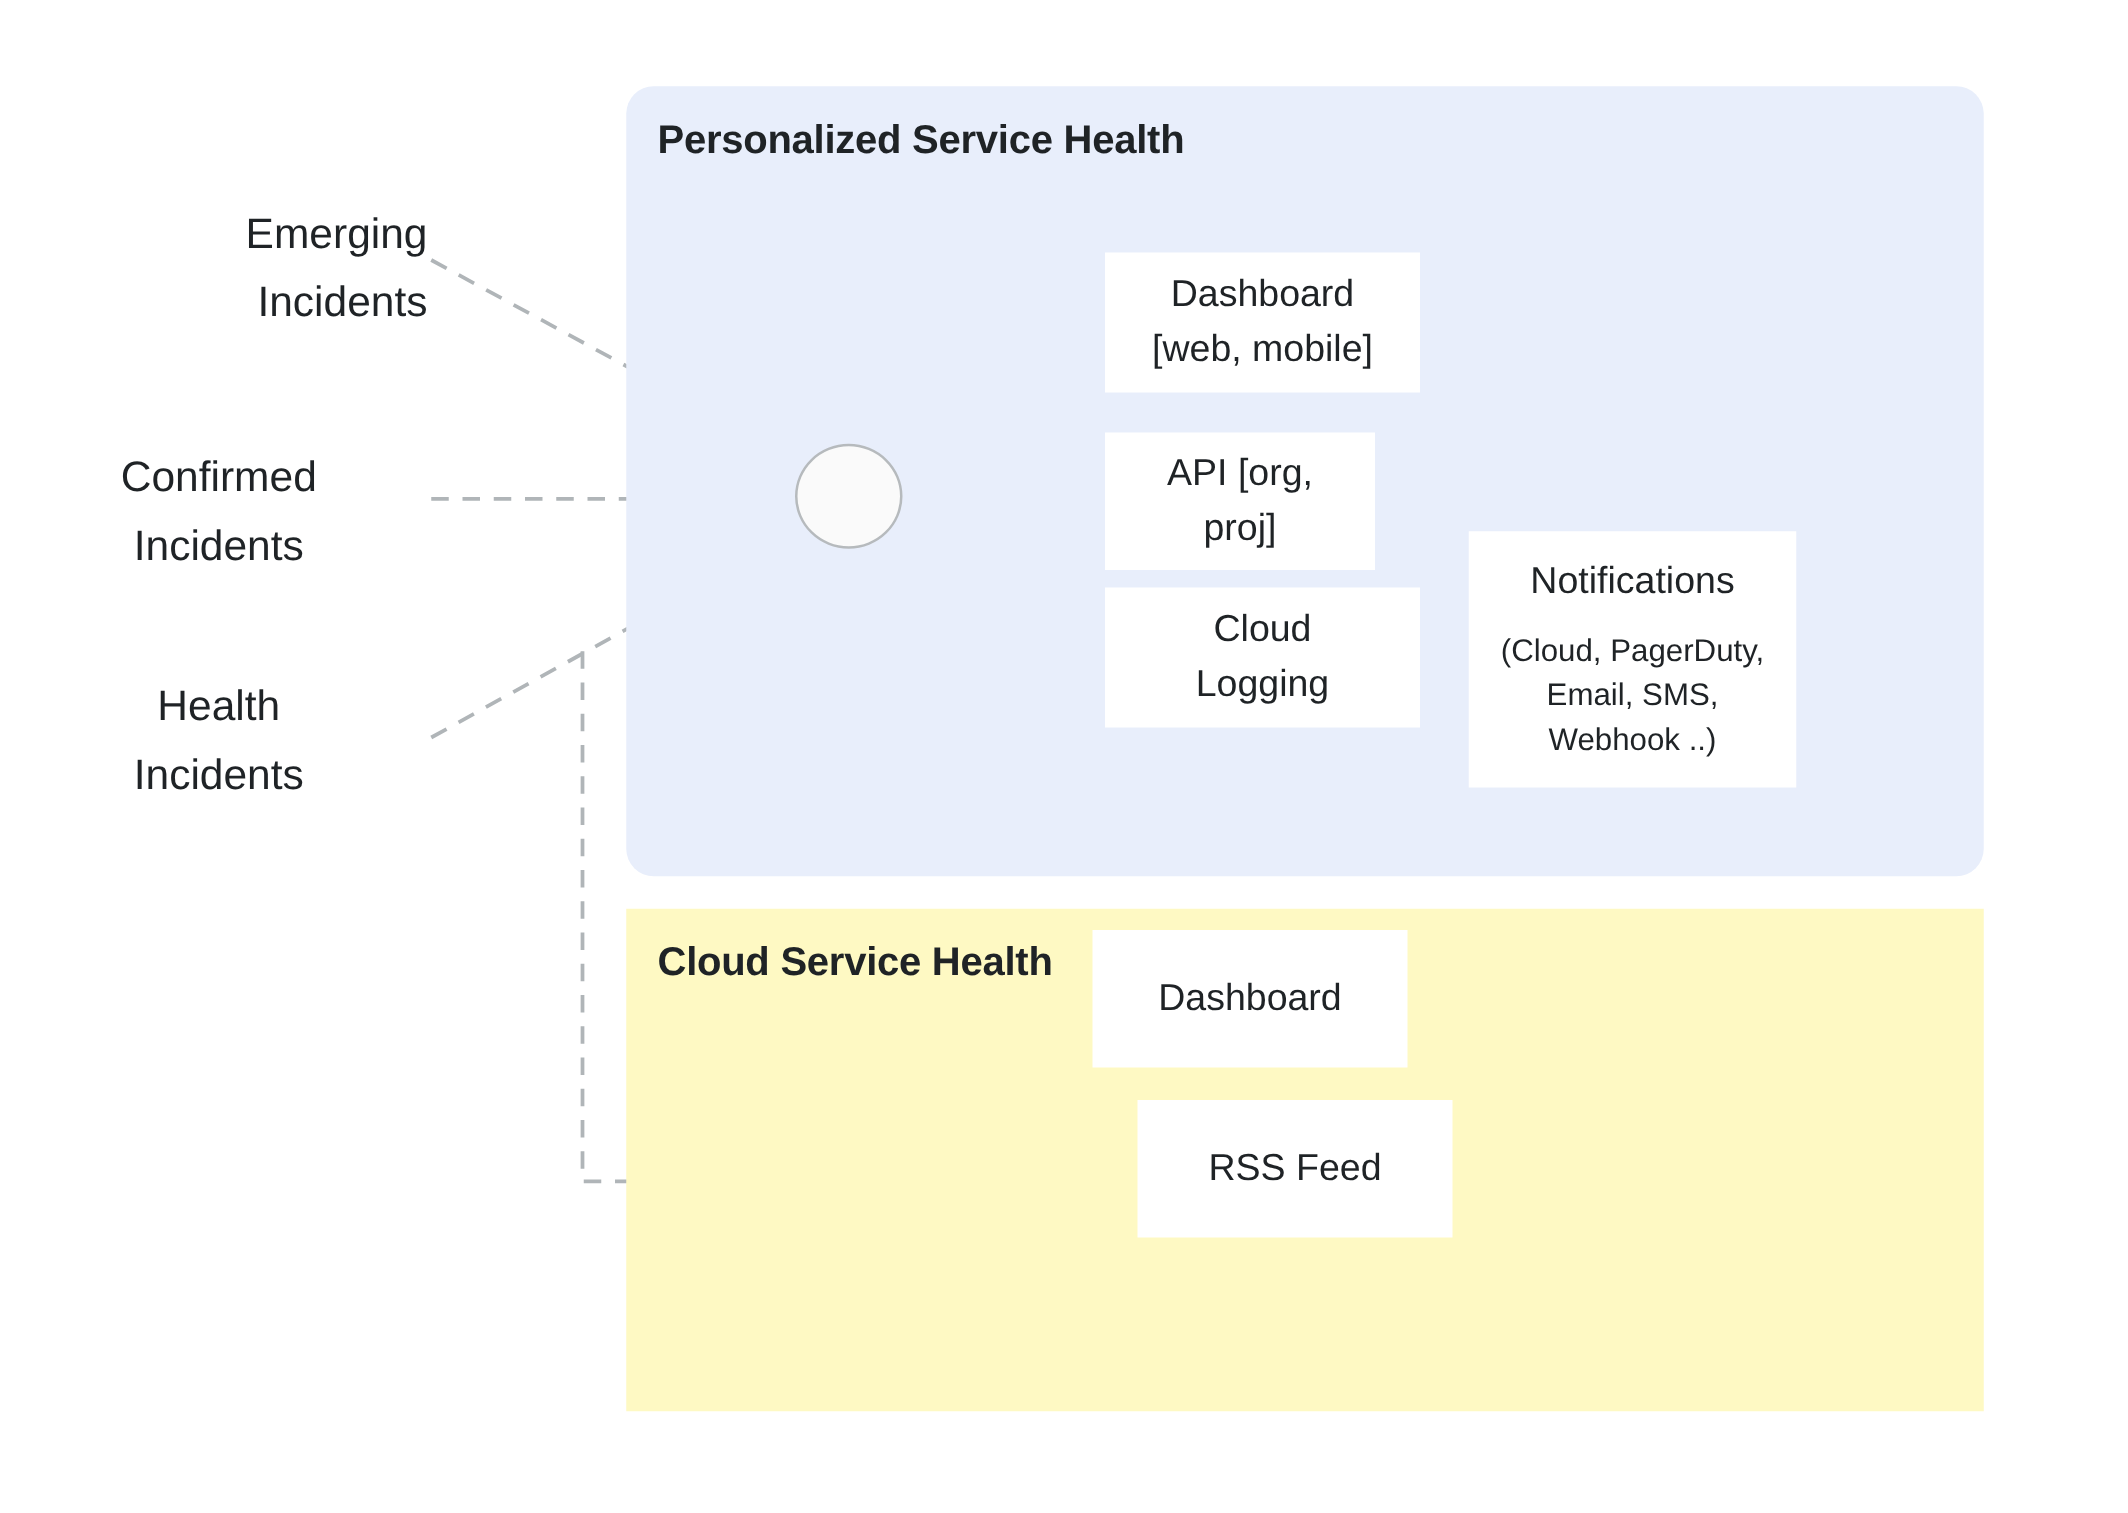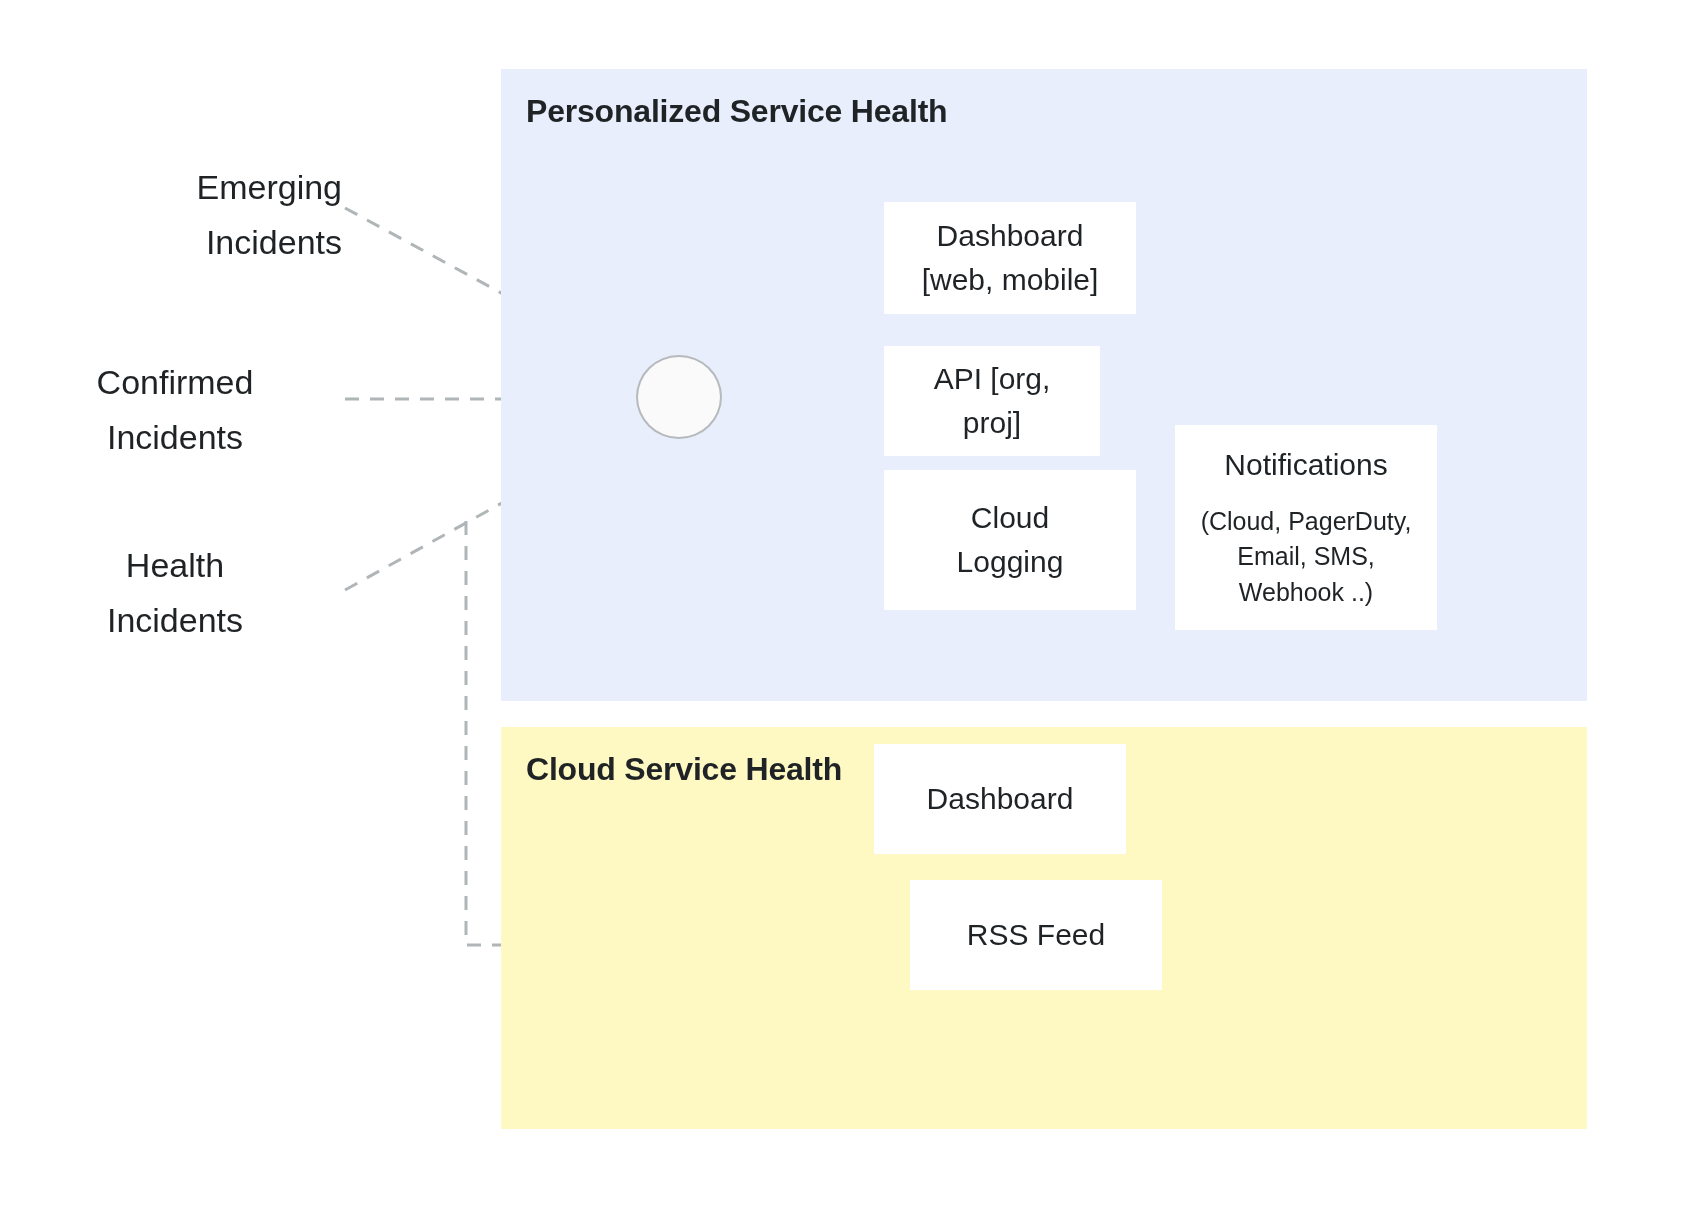--- a/index.html
+++ b/index.html
@@ -32,20 +32,21 @@
   .panel {
     position: absolute;
     box-sizing: border-box;
   }
   #panel-personalized {
     left: 501px;
     top: 69px;
     width: 1086px;
     height: 632px;
     background: #e8eefb;
+    border-radius: 22px;
   }
   #panel-cloud {
     left: 501px;
     top: 727px;
     width: 1086px;
     height: 402px;
     background: #fef9c3;
   }
   .panel-title {
     position: absolute;
@@ -95,21 +96,21 @@
     justify-content: center;
     text-align: center;
     color: #1f2326;
     font-size: 30px;
     line-height: 1.47;
     font-weight: 400;
     padding: 4px 25px;
   }
   #box-dashboard-web { left: 884px; top: 202px; width: 252px; height: 112px; }
   #box-api          { left: 884px; top: 346px; width: 216px; height: 110px; }
-  #box-cloud-logging{ left: 884px; top: 470px; width: 252px; height: 140px; }
+  #box-cloud-logging{ left: 884px; top: 470px; width: 252px; height: 112px; }
   #box-notifications{
     left: 1175px; top: 425px; width: 262px; height: 205px;
     flex-direction: column;
     justify-content: center;
   }
   #box-dashboard-csh{ left: 874px; top: 744px; width: 252px; height: 110px; }
   #box-rss-feed     { left: 874px; top: 880px; width: 252px; height: 110px; margin-left: 36px; }
 
   .notif-title {
     font-size: 30px;

